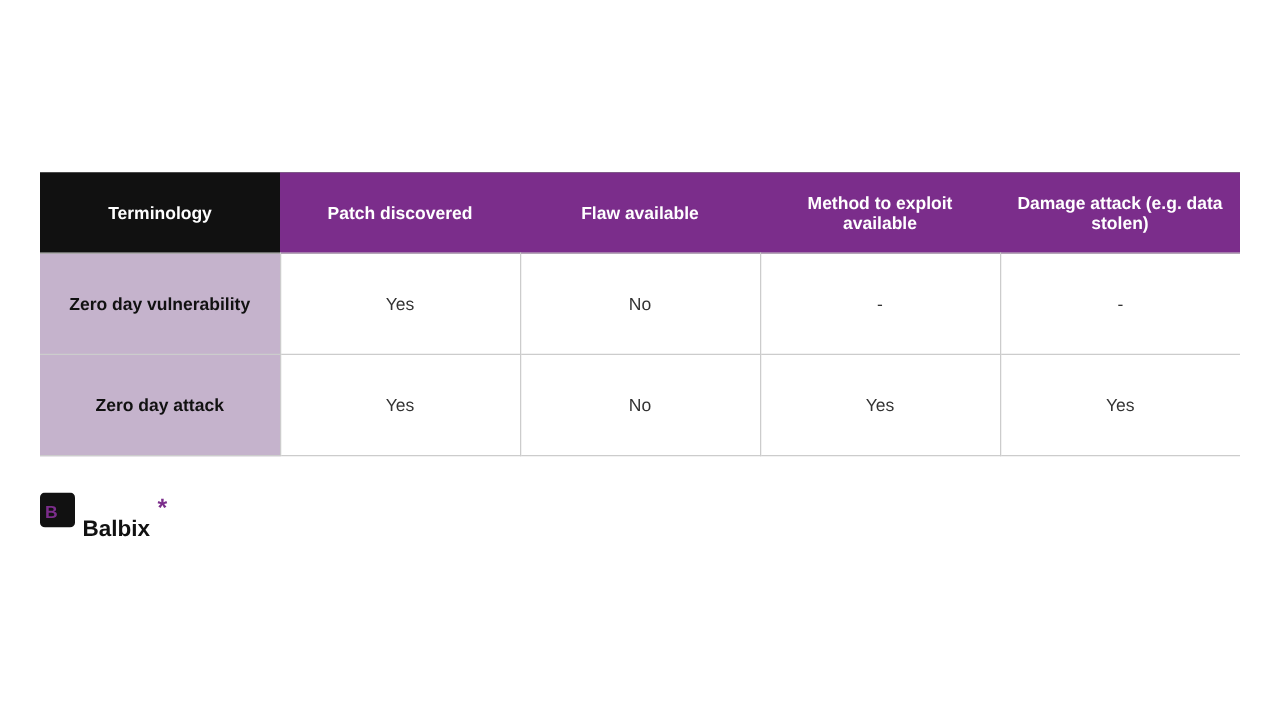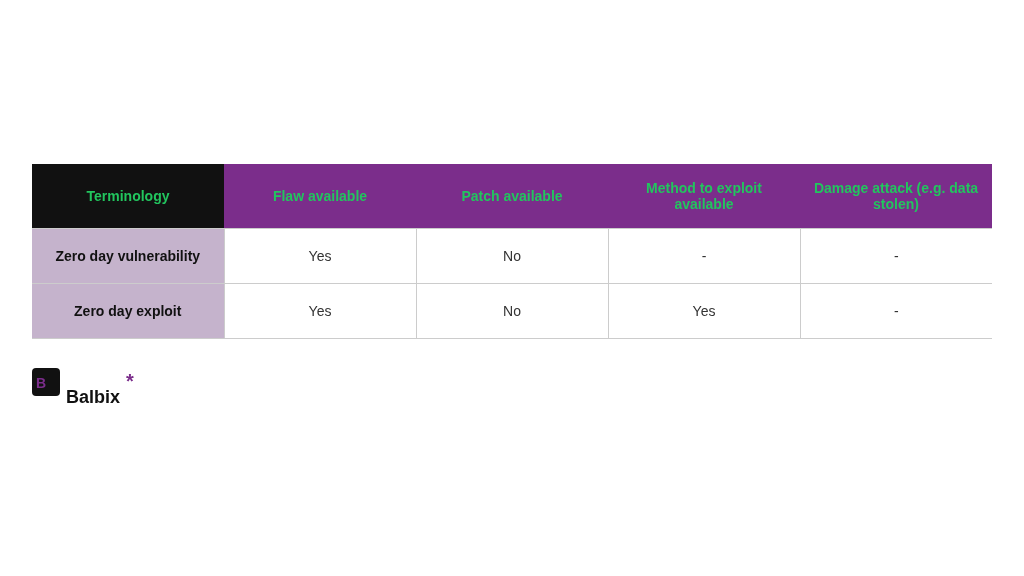--- a/index.html
+++ b/index.html
@@ -30,21 +30,21 @@
       border-collapse: collapse;
       table-layout: fixed;
     }
 
     thead tr {
       background: #111;
     }
 
     thead th {
       padding: 16px 12px;
-      color: #22c55e;
+      color: #ffffff;
       font-size: 14px;
       font-weight: bold;
       text-align: center;
       vertical-align: middle;
     }
 
     thead th.terminology-header {
       background: #111;
       text-align: center;
       width: 20%;
@@ -57,21 +57,21 @@
 
     tbody tr {
       border-bottom: 1px solid #ccc;
     }
 
     tbody tr:last-child {
       border-bottom: none;
     }
 
     tbody td {
-      padding: 19px 12px;
+      padding: 32px 12px;
       text-align: center;
       vertical-align: middle;
       font-size: 14px;
       color: #333;
       border: 1px solid #ccc;
     }
 
     tbody td.row-header {
       background: #c5b3cc;
       font-weight: bold;
@@ -121,40 +121,40 @@
     }
   </style>
 </head>
 <body>
 
 <div class="page-wrapper">
   <table>
     <thead>
       <tr>
         <th class="terminology-header">Terminology</th>
+        <th class="purple-header">Patch discovered</th>
         <th class="purple-header">Flaw available</th>
-        <th class="purple-header">Patch available</th>
         <th class="purple-header">Method to exploit available</th>
         <th class="purple-header">Damage attack (e.g. data stolen)</th>
       </tr>
     </thead>
     <tbody>
       <tr>
         <td class="row-header">Zero day vulnerability</td>
         <td>Yes</td>
         <td>No</td>
         <td>-</td>
         <td>-</td>
       </tr>
       <tr>
-        <td class="row-header">Zero day exploit</td>
+        <td class="row-header">Zero day attack</td>
         <td>Yes</td>
         <td>No</td>
         <td>Yes</td>
-        <td>-</td>
+        <td>Yes</td>
       </tr>
     </tbody>
   </table>
 
   <div class="footer">
     <div class="logo-box">
       <svg class="logo-icon" viewBox="0 0 28 28" xmlns="http://www.w3.org/2000/svg">
         <rect width="28" height="28" rx="4" fill="#111"></rect>
         <text x="4" y="20" font-size="14" font-weight="bold" fill="#7B2D8B" font-family="Arial">B</text>
       </svg>

